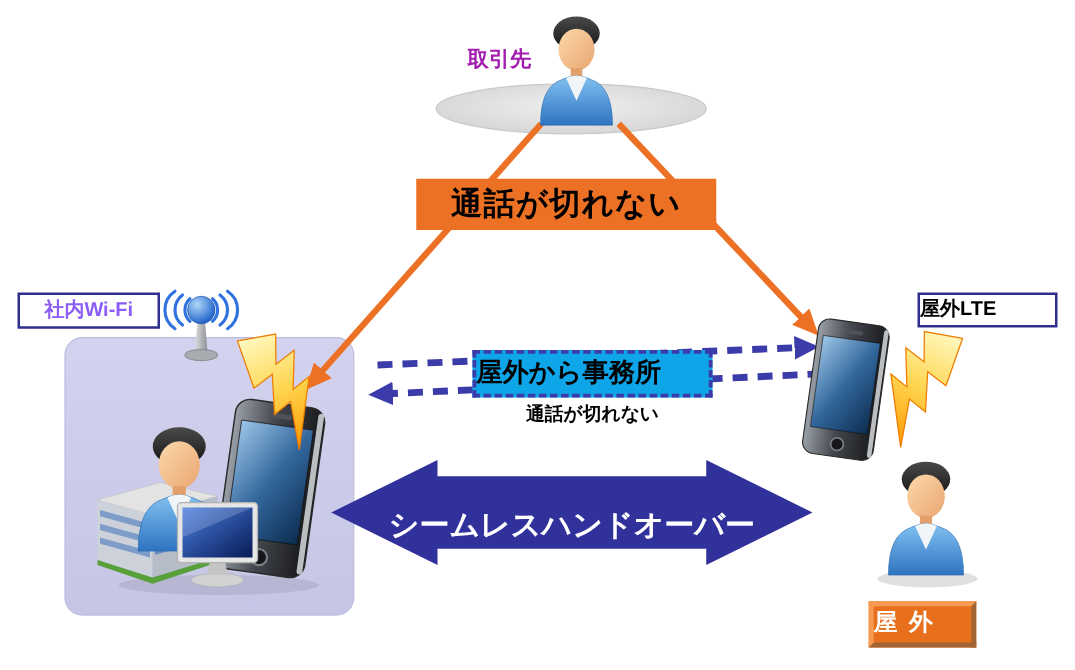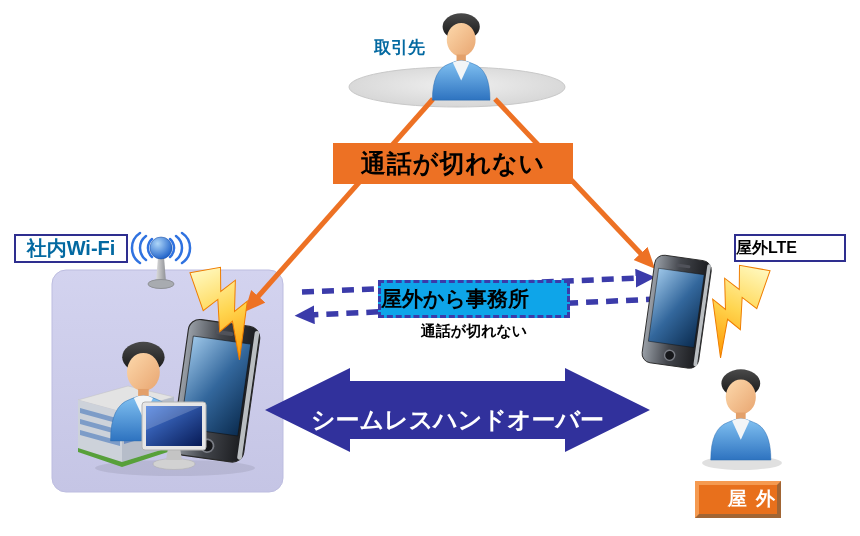--- a/index.html
+++ b/index.html
@@ -1,36 +1,36 @@
 <!DOCTYPE html>
 <html style="--orange: #ed7124; --navy: #31319c; --blue_dash: #3b3baa; --box_border: #2e2e8f; --lavender: #cdcdeb;"><head>
 <meta charset="utf-8">
 <style>
   html,body{margin:0;padding:0;background:#fff;}
   .stage{position:relative;width:860px;height:536px;background:#fff;overflow:hidden;
          font-family:"Liberation Sans","DejaVu Sans",sans-serif;}
   .stage svg.layer{position:absolute;left:0;top:0;}
   .abs{position:absolute;box-sizing:border-box;}
-  .partner-label{left:374px;top:36px;width:70px;font-size:17px;font-weight:bold;color:#0369a1;}
+  .partner-label{left:374px;top:36px;width:70px;font-size:17px;font-weight:bold;color:#a21caf;}
   .banner{left:333px;top:143px;width:240px;height:41px;background:var(--orange);
           color:#000;font-size:25px;font-weight:bold;text-align:center;line-height:41px;letter-spacing:1px;}
   .wifi-box{left:14px;top:234px;width:114px;height:29px;background:#fff;border:2px solid var(--box_border);
-            font-size:20px;font-weight:bold;color:#0369a1;text-align:center;line-height:25px;}
+            font-size:16px;font-weight:bold;color:#8b5cf6;text-align:center;line-height:25px;}
   .lte-box{left:734px;top:234px;width:112px;height:28px;background:#fff;border:2px solid var(--box_border);
            font-size:16px;font-weight:bold;color:#000;text-align:left;line-height:24px;}
   .dash-box{left:378px;top:280px;width:192px;height:38px;background:#0ea5e9;border:3px dashed var(--blue_dash);
             font-size:21px;font-weight:bold;color:#000;text-align:left;line-height:31px;}
   .dash-sub{left:380px;top:322px;width:188px;font-size:15px;font-weight:bold;color:#000;text-align:center;}
   .handover-text{left:300px;top:404px;width:315px;font-size:24px;font-weight:bold;color:#fff;text-align:center;}
   .office-badge{left:125px;top:483px;width:90px;height:36px;background:var(--navy);
                 border:4px outset #5a5ac4;color:#fff;font-size:19px;font-weight:bold;
                 text-align:center;line-height:27px;}
   .outdoor-badge{left:695px;top:481px;width:86px;height:37px;background:#e8701c;
                  border:4px outset #f59a50;color:#fff;font-size:19px;font-weight:bold;
-                 text-align:right;line-height:28px;letter-spacing:2px;}
+                 text-align:left;line-height:28px;letter-spacing:2px;}
 </style>
 </head>
 <body>
 
 <div class="stage">
 
   <svg class="layer" width="860" height="536" viewBox="0 0 860 536">
     <defs>
       <radialGradient id="gFloor" cx="50%" cy="45%" r="65%">
         <stop offset="0" stop-color="#efefef"></stop>

